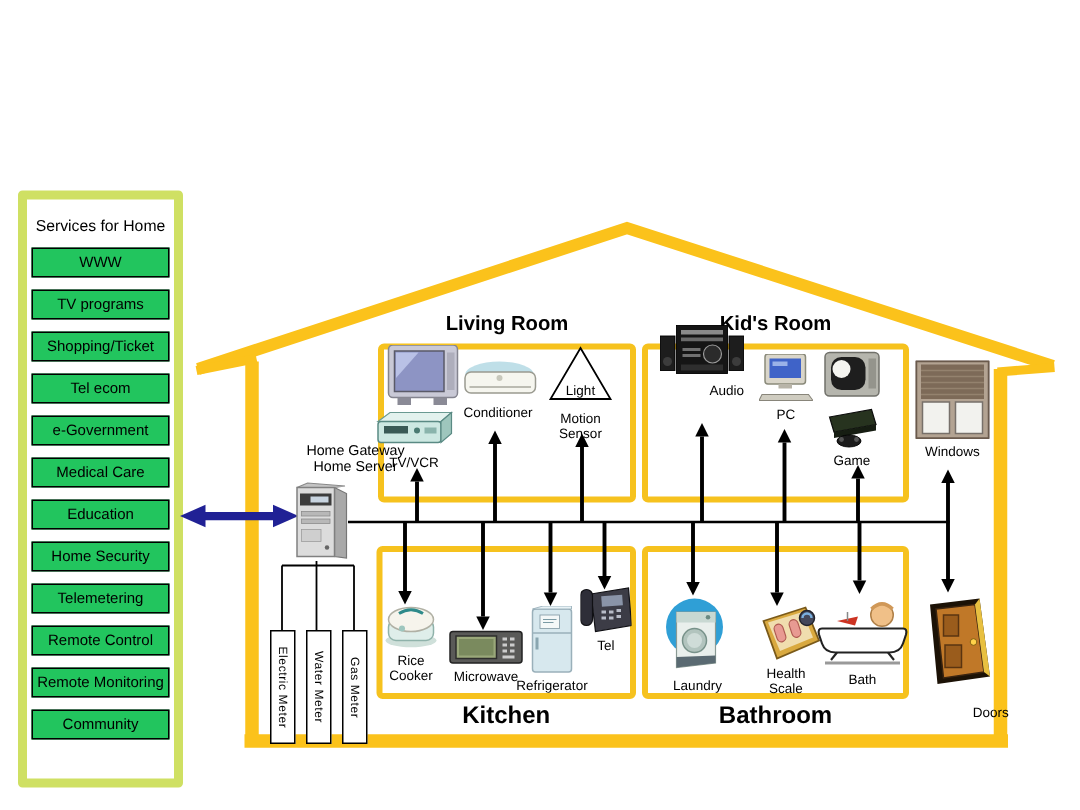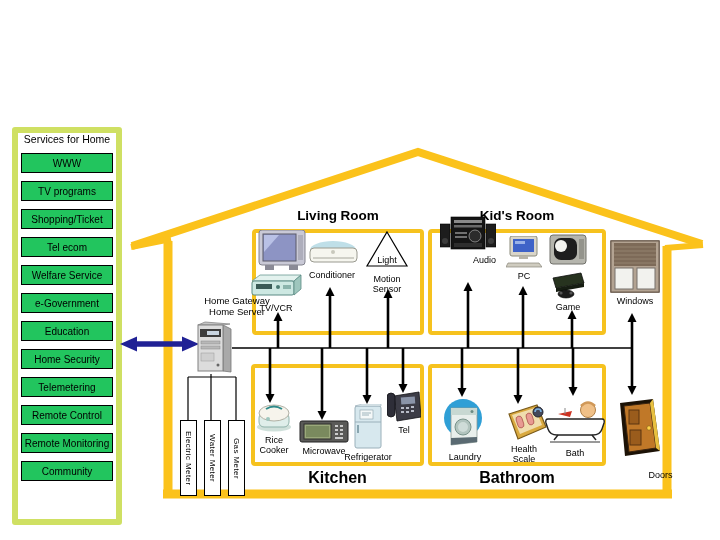--- a/index.html
+++ b/index.html
@@ -7,21 +7,21 @@
     width:720px; height:540px; position:relative; overflow:hidden;
     background:#ffffff;
     font-family:"Liberation Sans","DejaVu Sans",sans-serif;
     color:#000;
   }
   
   .sidebar {
     position:absolute; left:12px; top:127px; width:110px; height:398px;
     border:6px solid #cfe063; border-radius:3px; background:#fff; box-sizing:border-box;
   }
-  .sidebar-title { text-align:center; font-size:10.5px; margin-top:0; white-space:nowrap; }
+  .sidebar-title { text-align:center; font-size:10.5px; margin-top:12px; white-space:nowrap; }
   .service-item {
     width:92px; height:20px; margin:8px auto 0; border:1px solid #000; background:#22c55e;
     font-size:10px; display:flex; align-items:center; justify-content:center; white-space:nowrap;
     box-sizing:border-box;
   }
   .service-item:first-of-type { margin-top:13px; }
   
   .room {
     position:absolute; border:4px solid #f6c21e; border-radius:4px; box-sizing:border-box;
     background:transparent; z-index:2;
@@ -49,22 +49,22 @@
 </style>
 </head>
 <body>
 
 <div class="sidebar">
   <div class="sidebar-title">Services for Home</div>
   <div class="service-item">WWW</div>
   <div class="service-item">TV programs</div>
   <div class="service-item">Shopping/Ticket</div>
   <div class="service-item">Tel ecom</div>
-  <div class="service-item">Welfare Service</div>
   <div class="service-item">e-Government</div>
+  <div class="service-item">Medical Care</div>
   <div class="service-item">Education</div>
   <div class="service-item">Home Security</div>
   <div class="service-item">Telemetering</div>
   <div class="service-item">Remote Control</div>
   <div class="service-item">Remote Monitoring</div>
   <div class="service-item">Community</div>
 </div>
 
 <div class="room" style="left:252px;top:229px;width:172px;height:106px;"></div>
 <div class="room" style="left:428px;top:229px;width:178px;height:106px;"></div>

